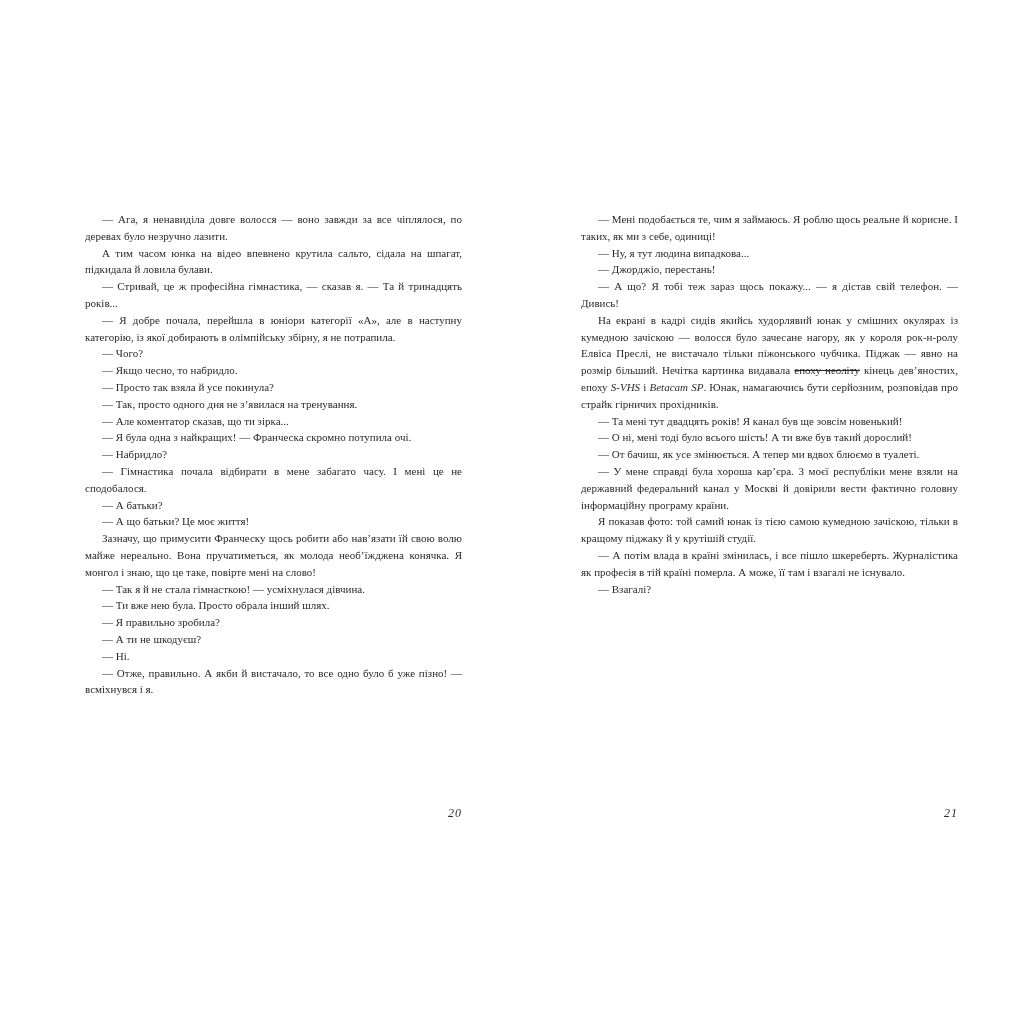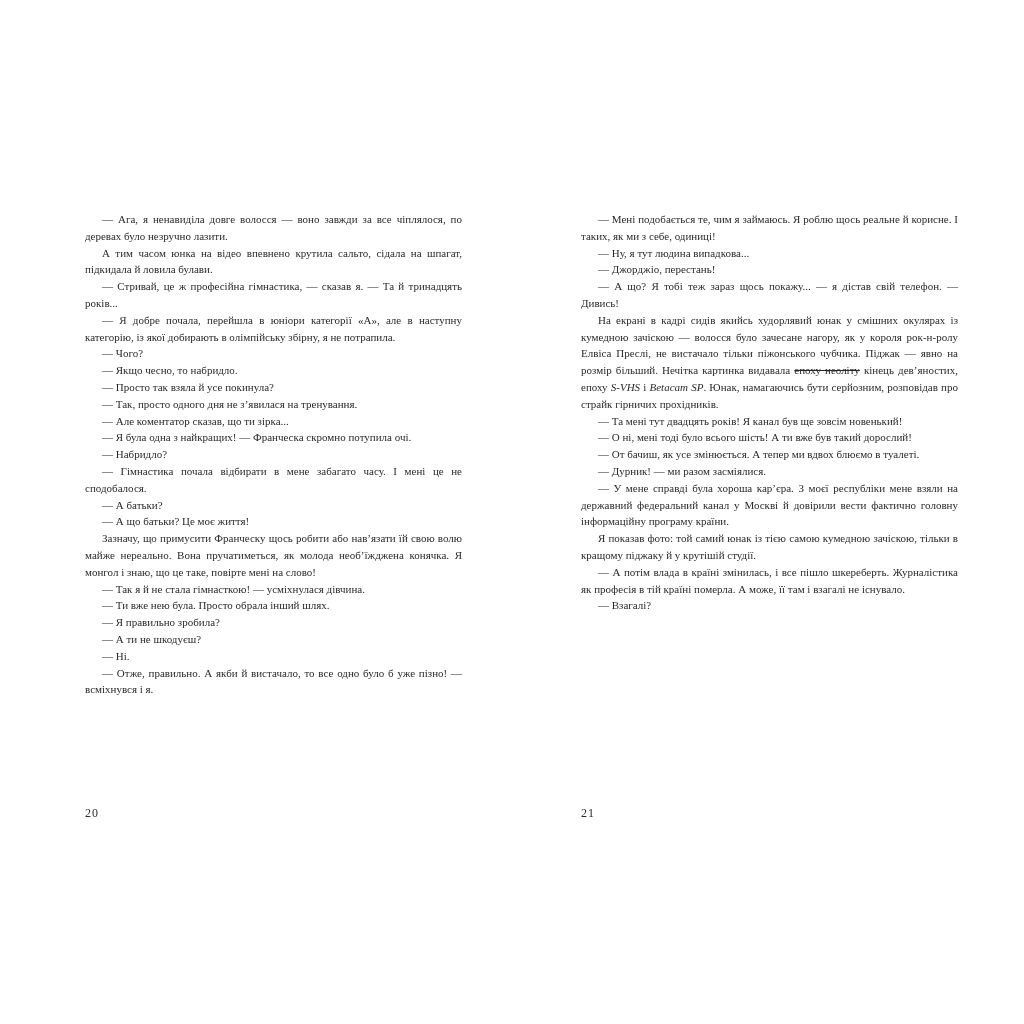--- a/index.html
+++ b/index.html
@@ -32,22 +32,23 @@
   .page-text-right { left: 581px; }
   .page-text p {
     margin: 0;
     padding: 0;
     text-indent: 17px;
   }
   .page-number {
     position: absolute;
     top: 806px;
     width: 377px;
-    text-align: left;
+    text-align: right;
     font-size: 12px;
+    font-style: italic;
     letter-spacing: 1px;
     color: #2a2a2a;
   }
   .page-number-left  { left: 85px; }
   .page-number-right { left: 581px; }
   .strike { text-decoration: line-through; }
   .italic { font-style: italic; }
 </style>
 </head>
 <body>
@@ -82,21 +83,20 @@
 
   <div class="page-text page-text-right" id="right-paragraphs">
       <p><span>— Мені подобається те, чим я займаюсь. Я роблю щось реальне й корисне. І таких, як ми з себе, одиниці!</span></p>
       <p><span>— Ну, я тут людина випадкова...</span></p>
       <p><span>— Джорджіо, перестань!</span></p>
       <p><span>— А що? Я тобі теж зараз щось покажу... — я дістав свій телефон. — Дивись!</span></p>
       <p><span>На екрані в кадрі сидів якийсь худорлявий юнак у смішних окулярах із кумедною зачіскою — волосся було зачесане нагору, як у короля рок-н-ролу Елвіса Преслі, не вистачало тільки піжонського чубчика. Піджак — явно на розмір більший. Нечітка картинка видавала </span><span class="strike">епоху неоліту</span><span> кінець дев’яностих, епоху </span><span class="italic">S-VHS</span><span> і </span><span class="italic">Betacam SP</span><span>. Юнак, намагаючись бути серйозним, розповідав про страйк гірничих прохідників.</span></p>
       <p><span>— Та мені тут двадцять років! Я канал був ще зовсім новенький!</span></p>
       <p><span>— О ні, мені тоді було всього шість! А ти вже був такий дорослий!</span></p>
       <p><span>— От бачиш, як усе змінюється. А тепер ми вдвох блюємо в туалеті.</span></p>
-      <p><span>— Дурник! — ми разом засміялися.</span></p>
       <p><span>— У мене справді була хороша кар’єра. З моєї республіки мене взяли на державний федеральний канал у Москві й довірили вести фактично головну інформаційну програму країни.</span></p>
       <p><span>Я показав фото: той самий юнак із тією самою кумедною зачіскою, тільки в кращому піджаку й у крутішій студії.</span></p>
       <p><span>— А потім влада в країні змінилась, і все пішло шкереберть. Журналістика як професія в тій країні померла. А може, її там і взагалі не існувало.</span></p>
       <p><span>— Взагалі?</span></p>
     </div>
 
   <div class="page-number page-number-right">21</div>
 
 </div>
 

